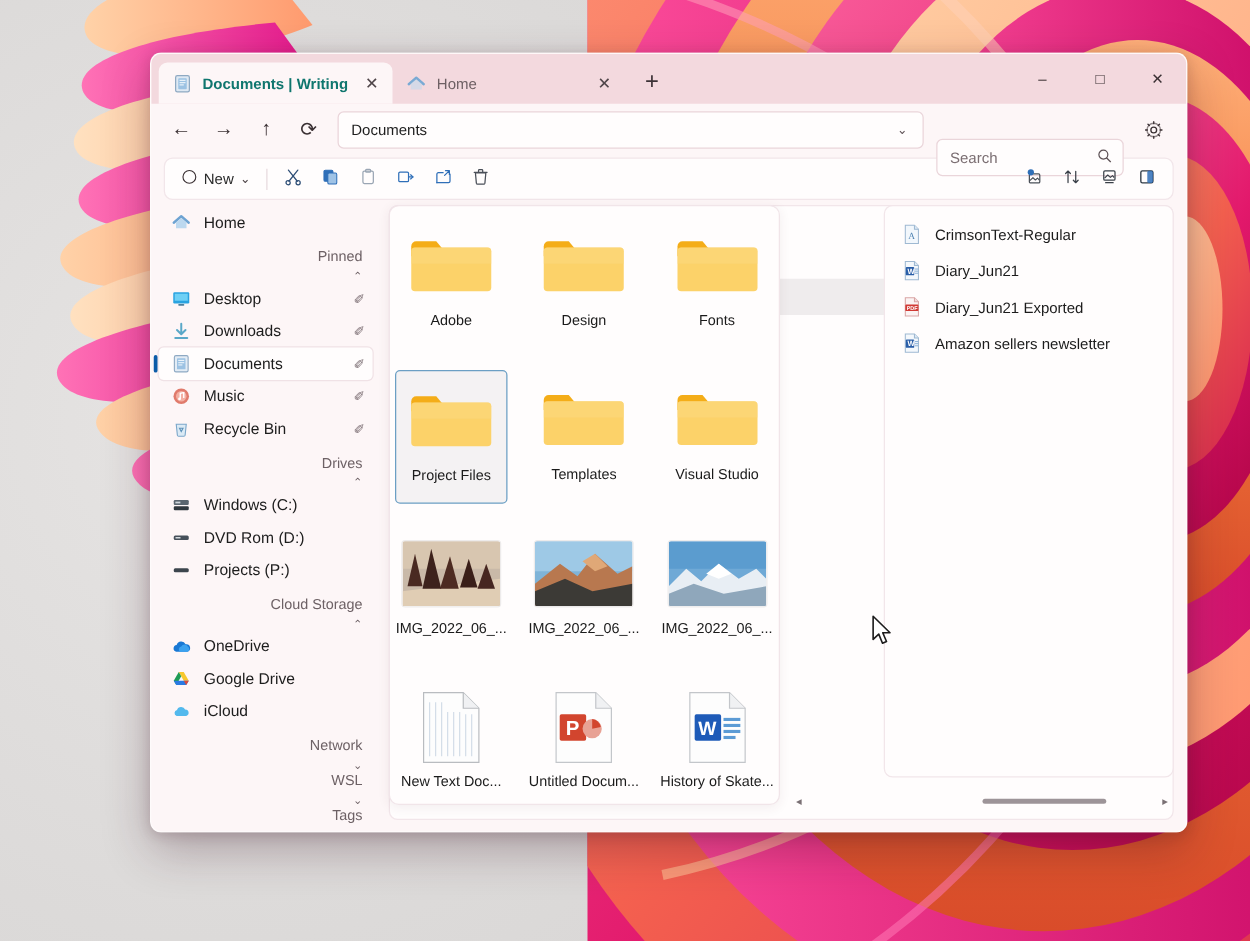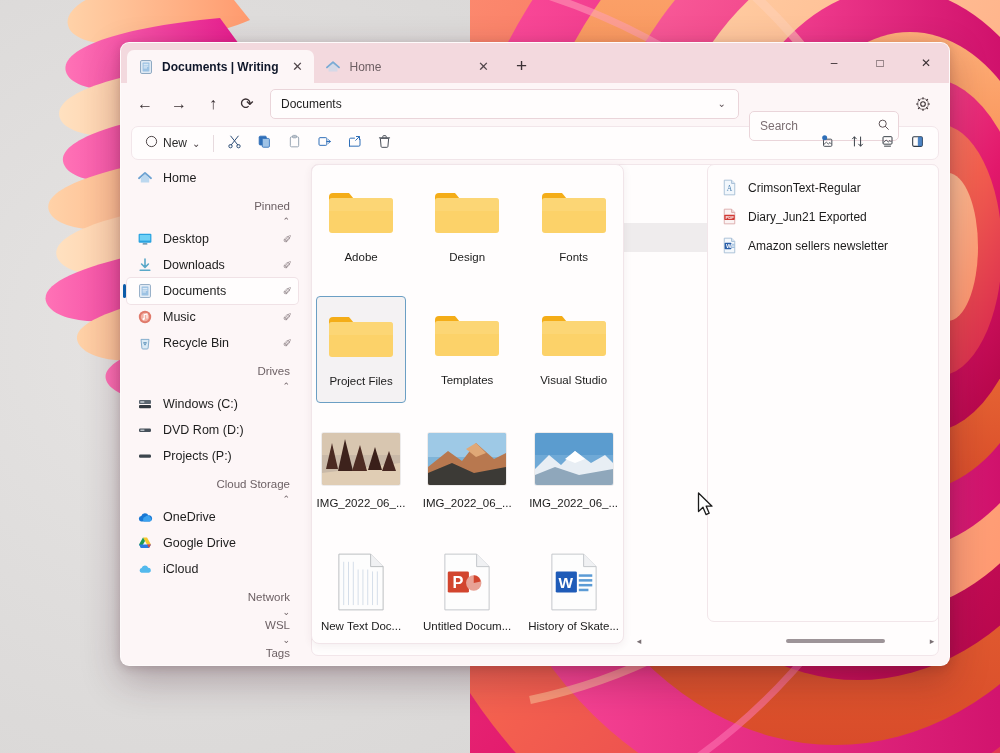--- a/index.html
+++ b/index.html
@@ -46,21 +46,21 @@
     display: flex; align-items: flex-end; position: relative;
   }
   #tabstrip { display: flex; align-items: flex-end; height: 40px; padding-left: 6px; }
   .tab {
     display: flex; align-items: center; gap: 8px;
     height: 33px; padding: 0 6px 0 11px; min-width: 186px;
     border-radius: 7px 7px 0 0; position: relative;
     font-size: 12px;
   }
   .tab.active { background: #fdf6f7; }
-  .tab.active .tab-title { color: #0f172a; font-weight: bold; }
+  .tab.active .tab-title { color: #0f766e; font-weight: bold; }
   .tab.inactive .tab-title { color: #6d5f63; }
   .tab-title {
     flex: 1; white-space: nowrap; overflow: hidden; text-overflow: ellipsis;
   }
   .tab-close {
     width: 22px; height: 22px; border-radius: 4px;
     display: flex; align-items: center; justify-content: center;
     font-size: 13px; color: #50464a; line-height: 1;
   }
   .tab-icon { width: 16px; height: 16px; flex: 0 0 16px; }
@@ -707,20 +707,34 @@
                 <path d="M2.4 1.2 L10.2 1.2 L13.6 4.7 L13.6 16.8 L2.4 16.8 Z" fill="#f2f7fc" stroke="#9fb9d2" stroke-width="0.9"></path>
                 <path d="M10.2 1.2 L10.2 4.7 L13.6 4.7" fill="#dce8f4" stroke="#9fb9d2" stroke-width="0.9"></path>
                 <text x="5" y="13" font-size="8" fill="#4a7fb0" font-family="serif">A</text>
               </svg>
             </span>
             <span class="rp-name">CrimsonText-Regular</span>
           </div>
           <div class="rp-row">
             <span class="rp-icon">
               <svg viewBox="0 0 16 18" width="15" height="17">
+                <path d="M2.4 1.2 L10.2 1.2 L13.6 4.7 L13.6 16.8 L2.4 16.8 Z" fill="#f4f8fc" stroke="#9fb9d2" stroke-width="0.9"></path>
+                <path d="M10.2 1.2 L10.2 4.7 L13.6 4.7" fill="#dce8f4" stroke="#9fb9d2" stroke-width="0.9"></path>
+                <rect x="2.8" y="6" width="7.2" height="7" rx="0.8" fill="#2a5ea8"></rect>
+                <text x="4.2" y="11.8" font-size="6.5" fill="#fff" font-weight="bold" font-family="sans-serif">W</text>
+                <rect x="10.6" y="7.2" width="2.8" height="0.9" fill="#8fb4da"></rect>
+                <rect x="10.6" y="9" width="2.8" height="0.9" fill="#8fb4da"></rect>
+                <rect x="10.6" y="10.8" width="2.8" height="0.9" fill="#8fb4da"></rect>
+              </svg>
+            </span>
+            <span class="rp-name">Diary_Jun21</span>
+          </div>
+          <div class="rp-row">
+            <span class="rp-icon">
+              <svg viewBox="0 0 16 18" width="15" height="17">
                 <path d="M2.4 1.2 L10.2 1.2 L13.6 4.7 L13.6 16.8 L2.4 16.8 Z" fill="#fbf3f3" stroke="#d9a5a5" stroke-width="0.9"></path>
                 <path d="M10.2 1.2 L10.2 4.7 L13.6 4.7" fill="#f3dada" stroke="#d9a5a5" stroke-width="0.9"></path>
                 <rect x="2.4" y="7" width="11.2" height="5.6" rx="0.8" fill="#d13a35"></rect>
                 <text x="3.6" y="11.4" font-size="4.6" fill="#fff" font-weight="bold" font-family="sans-serif">PDF</text>
               </svg>
             </span>
             <span class="rp-name">Diary_Jun21 Exported</span>
           </div>
           <div class="rp-row">
             <span class="rp-icon">

